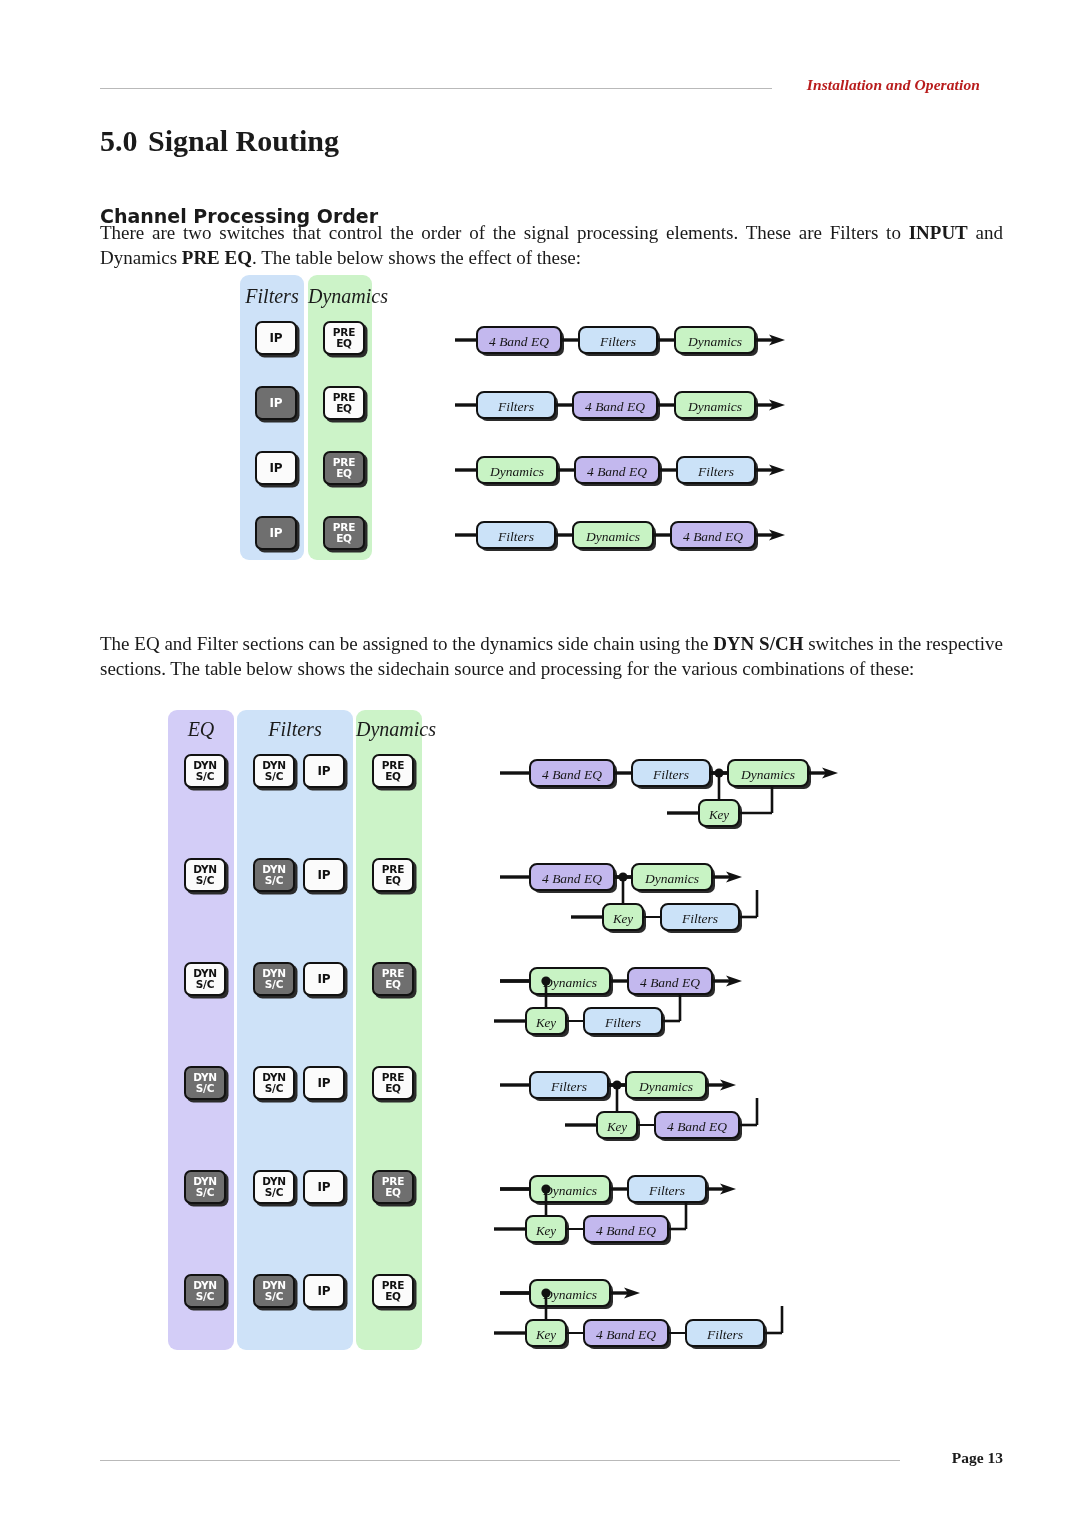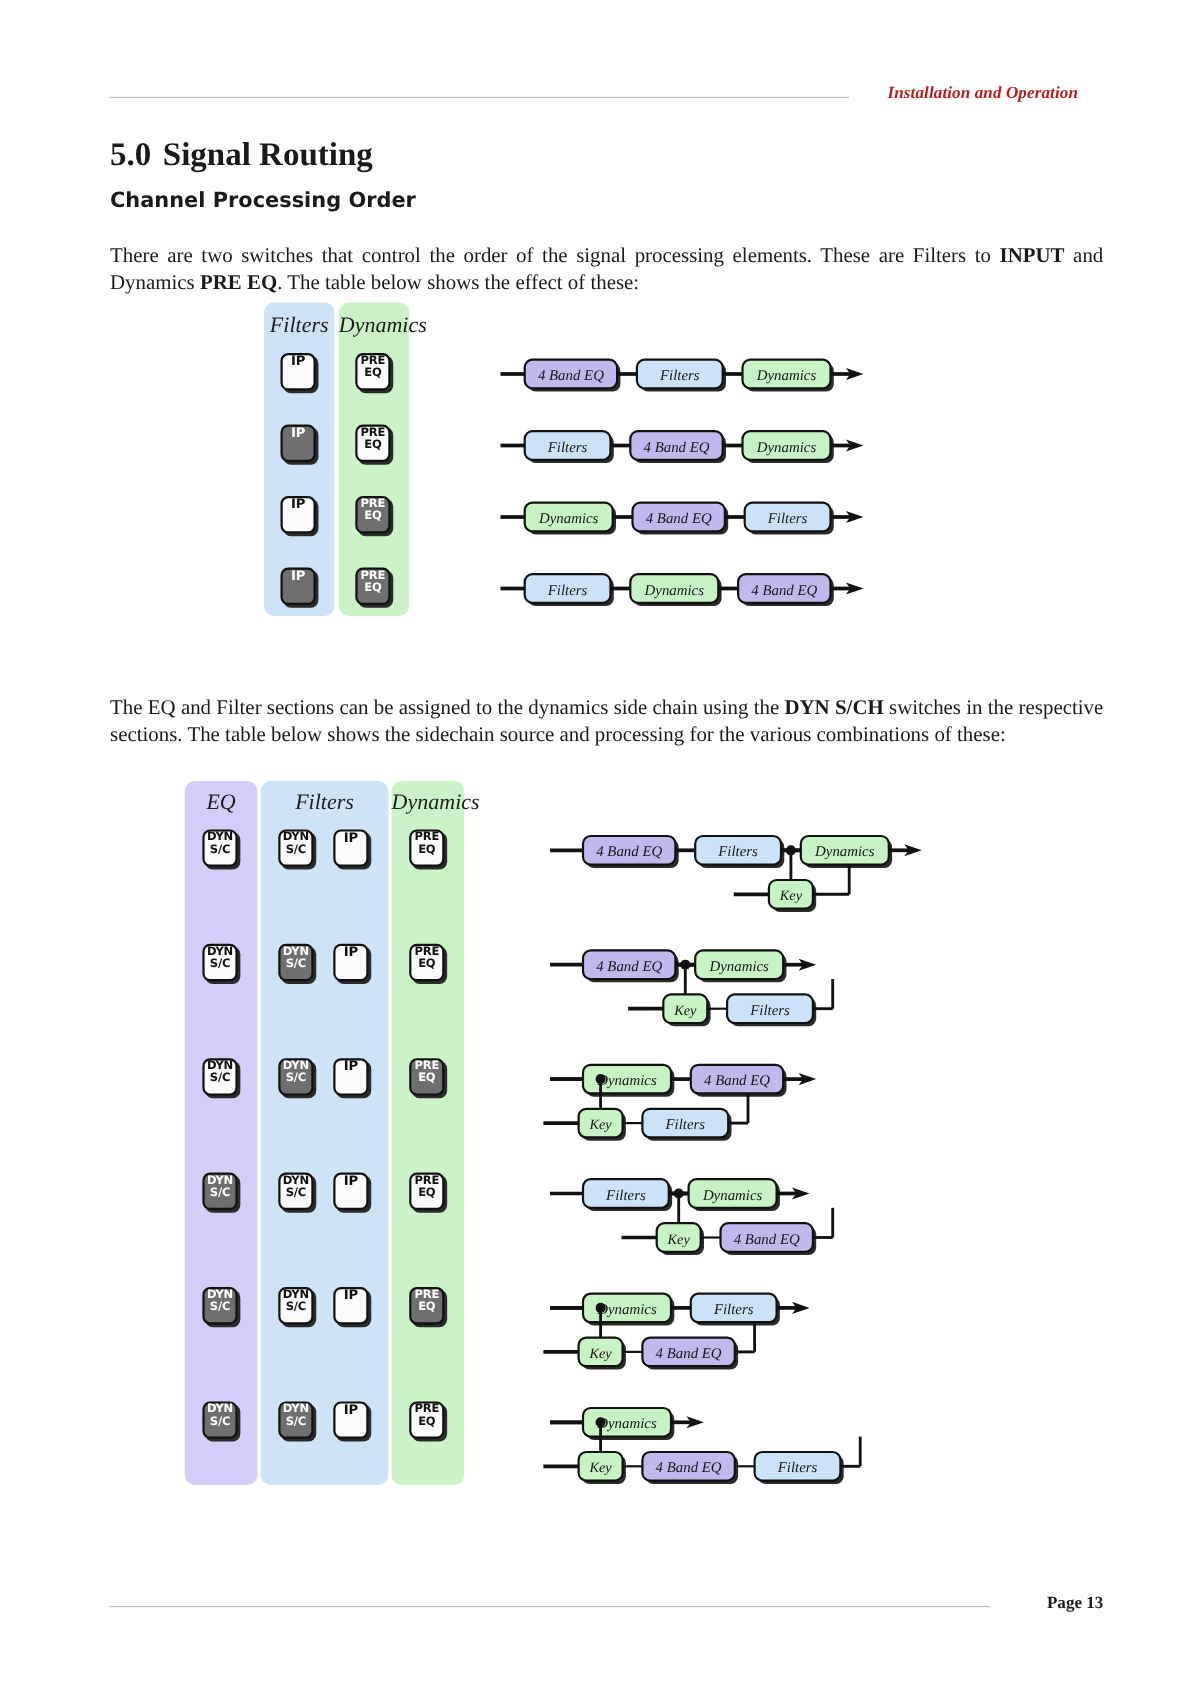--- a/index.html
+++ b/index.html
@@ -20,24 +20,24 @@
   .h1{position:absolute;left:100px;top:124px;font-size:30px;font-weight:bold;white-space:nowrap;}
   .h1 .num{display:inline-block;width:48px;}
   .h2{position:absolute;left:100px;font-size:19px;font-weight:bold;
       font-family:"DejaVu Sans", sans-serif;white-space:nowrap;}
   .para{position:absolute;left:100px;width:903px;font-size:19px;line-height:1.33;
         text-align:justify;}
   .para b{font-weight:bold;}
   .col{position:absolute;top:0;border-radius:9px;}
   .col-title{position:absolute;left:0;right:0;text-align:center;font-style:italic;
              font-size:20px;color:#1b1b1b;}
-  .sw{position:absolute;width:32px;height:34px;border-radius:7px;
+  .sw{position:absolute;width:42px;height:34px;border-radius:7px;
       border:2px solid #111;box-sizing:border-box;
       box-shadow:2.5px 2.5px 0 0 #2b2b2b;
-      display:flex;flex-direction:column;align-items:center;justify-content:flex-start;
+      display:flex;flex-direction:column;align-items:center;justify-content:center;
       font-family:"DejaVu Sans", sans-serif;font-weight:bold;font-size:10.5px;
       line-height:11px;letter-spacing:-0.2px;}
   .sw.one-line{font-size:12px;}
   .sw.off{background:#fbfbfb;color:#111;}
   .sw.on{background:#6f6f6f;color:#ffffff;}
 
   
   svg.diag{position:absolute;overflow:visible;}
   svg text{font-family:"Liberation Serif", serif;font-style:italic;}
 
@@ -54,21 +54,21 @@
 
   <div class="hdr">
     <div class="hdr-rule"></div>
     <div class="hdr-txt">Installation and Operation</div>
   </div>
 
   <div class="h1">
     <span class="num">5.0</span><span>Signal Routing</span>
   </div>
 
-  <div class="h2" style="top:171px;">Channel Processing Order</div>
+  <div class="h2" style="top:205px;">Channel Processing Order</div>
   <div class="para" style="top:220px;">There are two switches that control the order of the signal processing elements. These are Filters to <b>INPUT</b> and Dynamics <b>PRE EQ</b>. The table below shows the effect of these:</div>
 
   <div id="cpo-switches" style="position: absolute; left: 240px; top: 275px;">
       <div class="col" style="left: 0px; width: 64px; height: 285px; background: rgb(206, 226, 248);">
         <div class="col-title" style="top: 10px;">Filters</div>
         <div class="sw off one-line" style="left: 15px; top: 46px;">
           <span>IP</span>
         </div>
         <div class="sw on one-line" style="left: 15px; top: 111px;">
           <span>IP</span>

